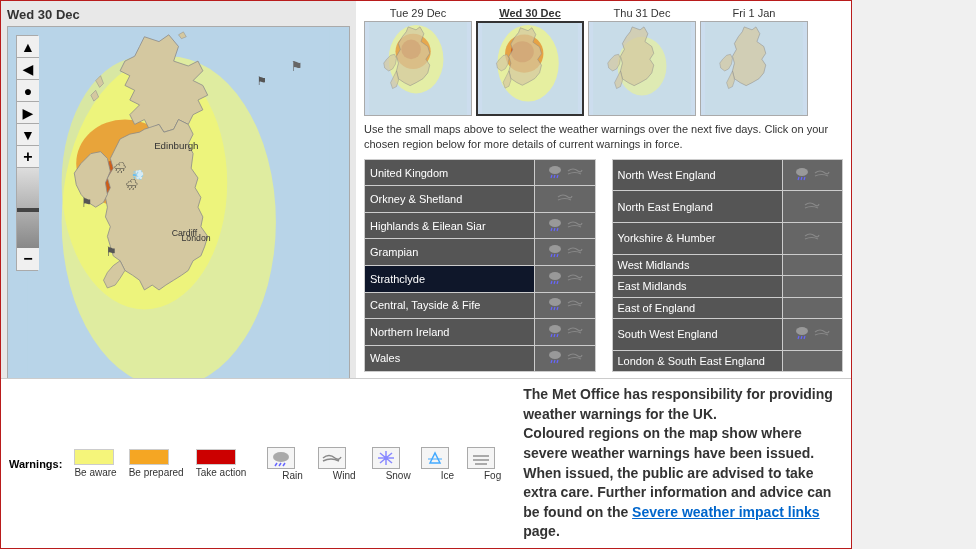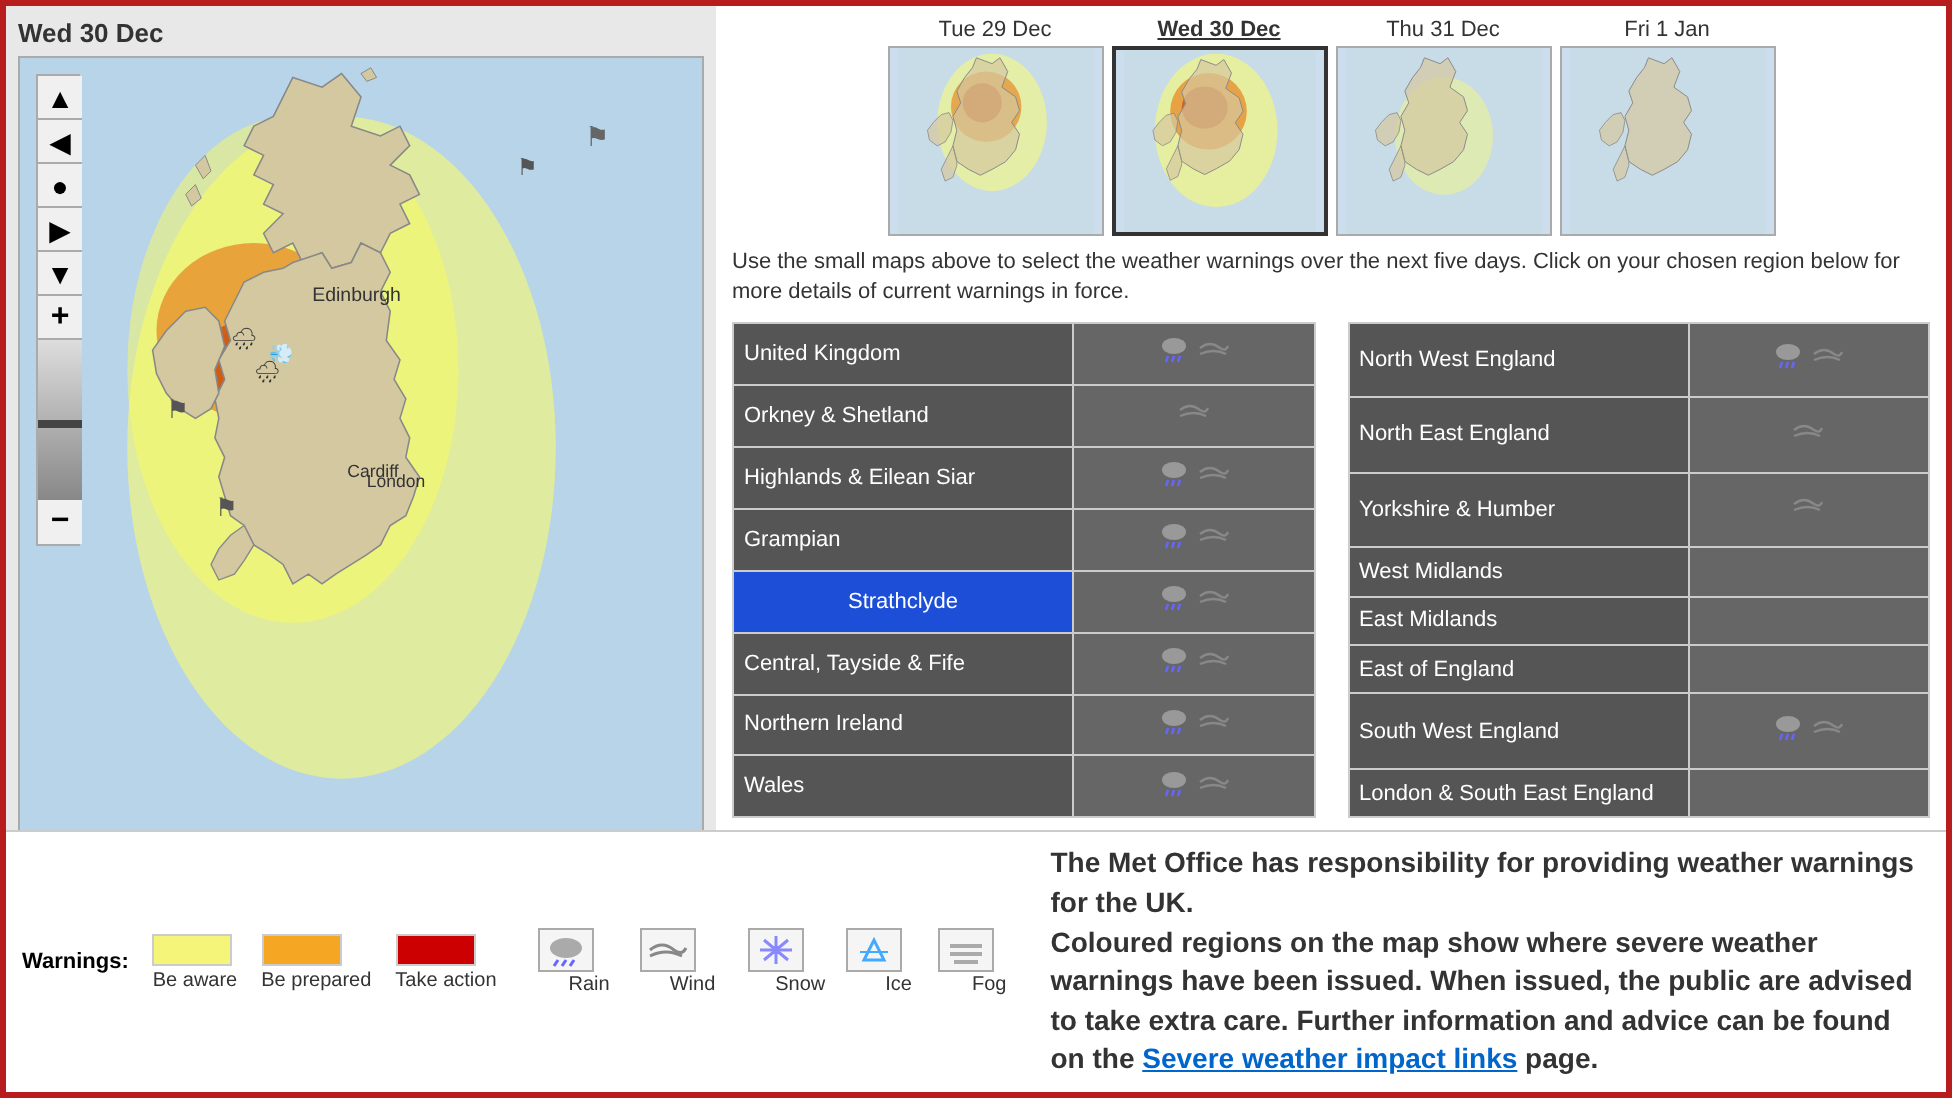--- a/index.html
+++ b/index.html
@@ -5,24 +5,24 @@
     * { margin: 0; padding: 0; box-sizing: border-box; }
     body {
       width: 976px;
       height: 549px;
       font-family: Arial, sans-serif;
       font-size: 12px;
       background: #f0f0f0;
       overflow: hidden;
     }
     .outer {
-      width: 976px;
+      width: 852px;
       height: 549px;
       background: #fff;
-      border: 3px solid #b91c1c;
+      border: 1px solid #b91c1c;
       display: flex;
       flex-direction: column;
     }
     .main-content {
       display: flex;
       flex: 1;
       overflow: hidden;
     }
 
     
@@ -60,21 +60,20 @@
       padding: 6px 8px;
       overflow: hidden;
     }
 
     
     .mini-maps-row {
       display: flex;
       gap: 4px;
       margin-bottom: 6px;
       align-items: flex-end;
-      justify-content: center;
     }
     .mini-map-item {
       display: flex;
       flex-direction: column;
       align-items: center;
       cursor: pointer;
     }
     .mini-map-item.active .mini-map-label {
       font-weight: bold;
       text-decoration: underline;
@@ -124,23 +123,22 @@
       font-size: 11px;
       border: 1px solid #ccc;
       vertical-align: middle;
     }
     .region-name {
       background: #555;
       color: #fff;
       width: 170px;
     }
     .region-name.active {
-      background: #1d4ed8;
+      background: #0f172a;
       color: #fff;
-      text-align: center;
     }
     .region-icons {
       background: #666;
       white-space: nowrap;
       text-align: center;
       padding: 2px 3px;
     }
     .weather-icon {
       display: inline-block;
       width: 18px;

